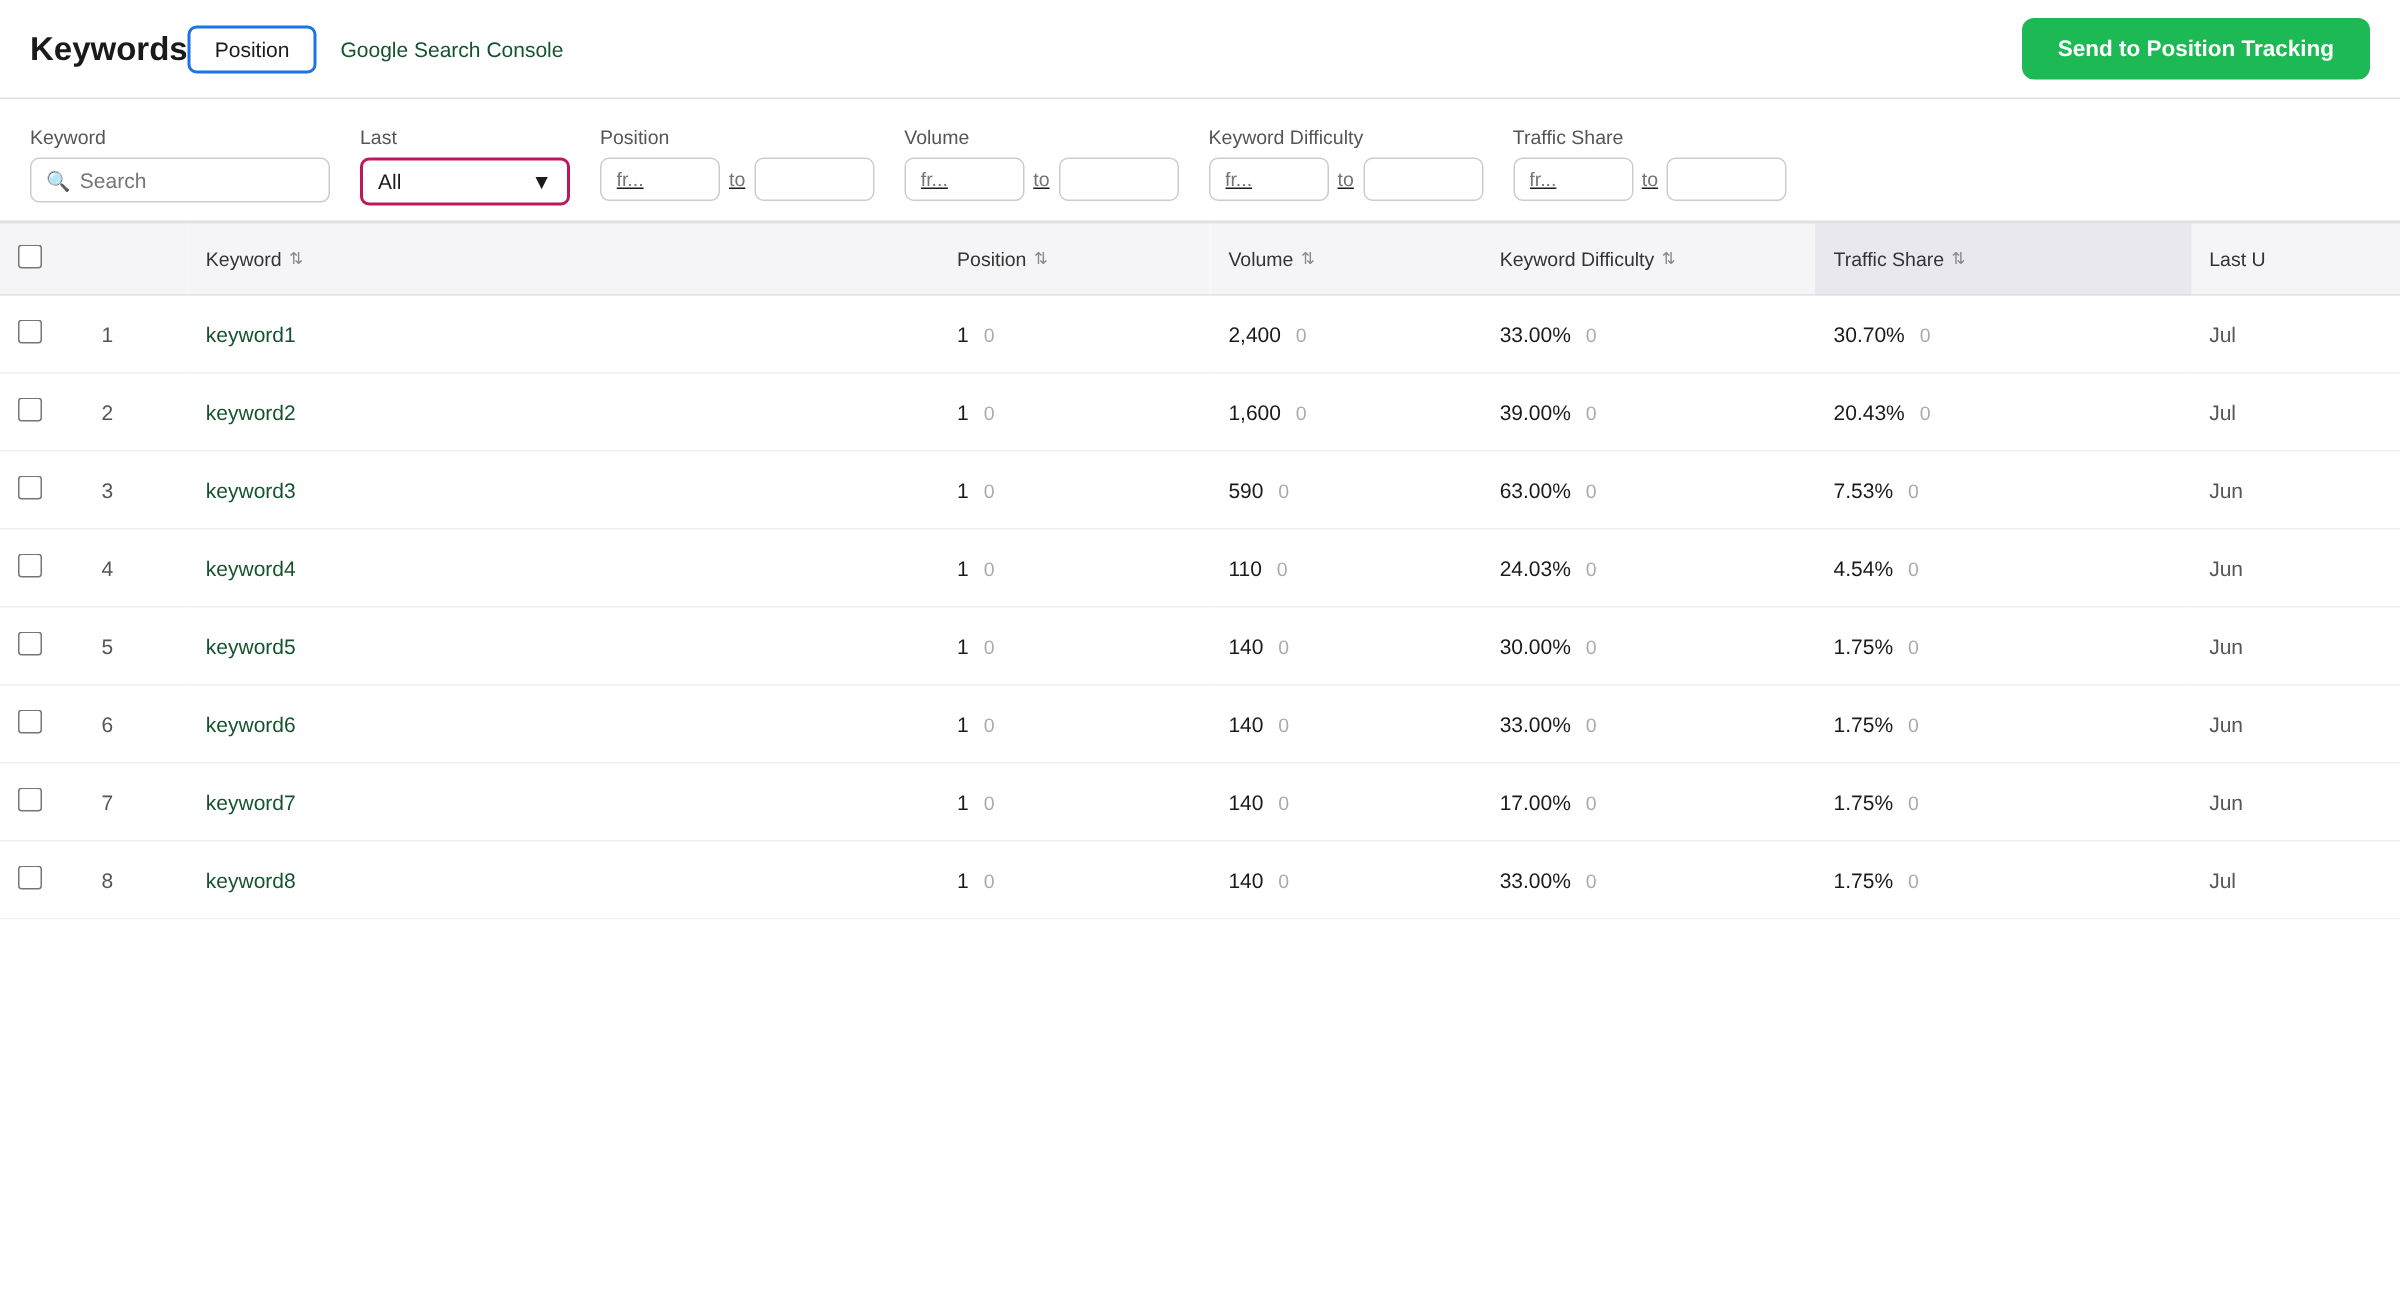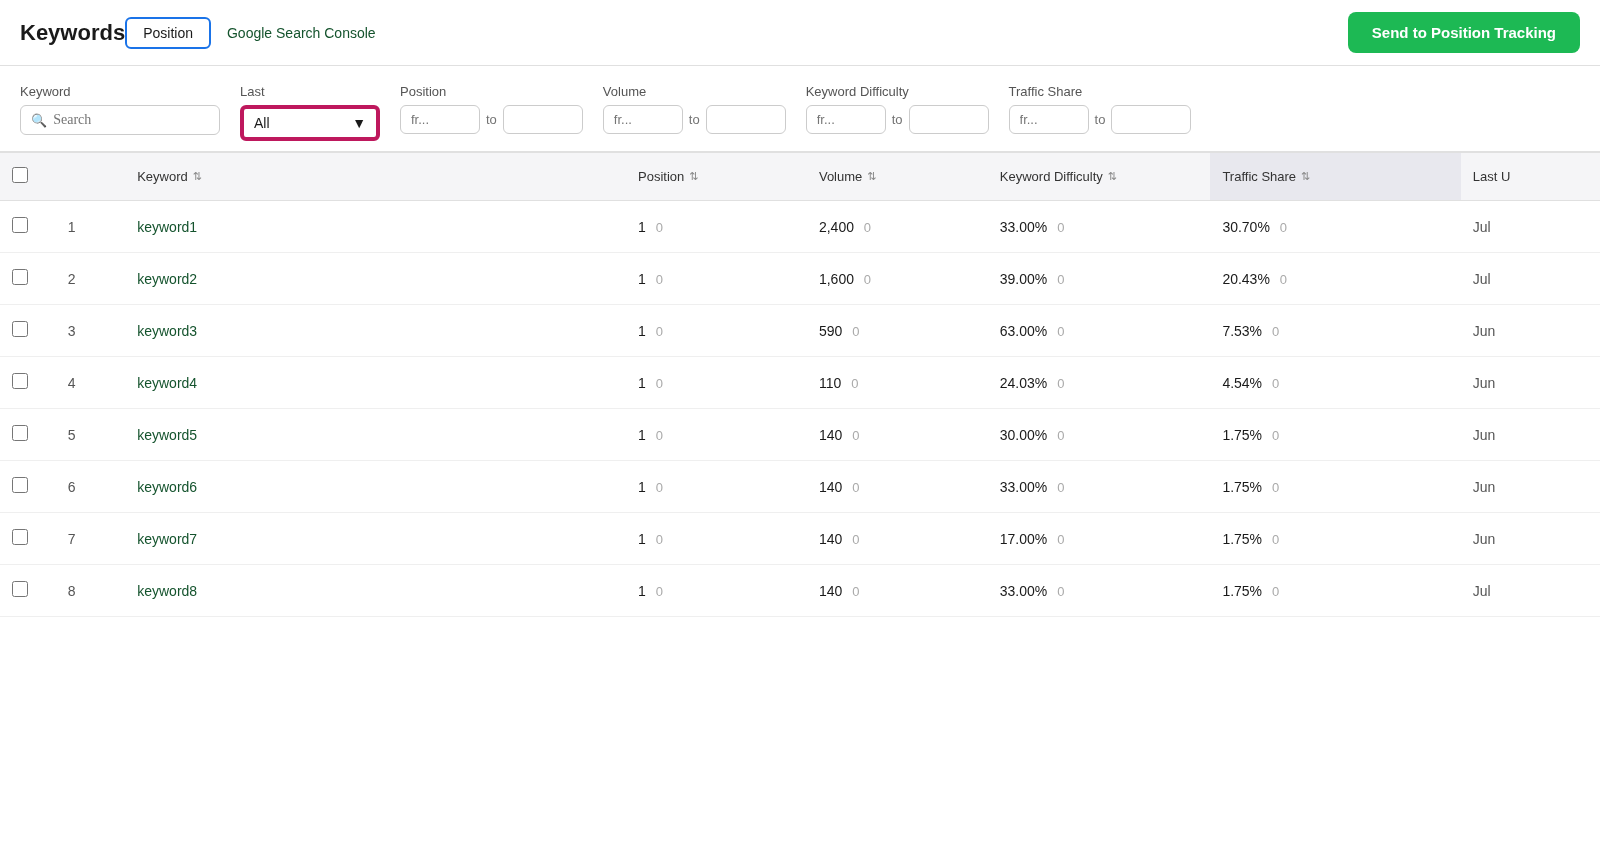--- a/index.html
+++ b/index.html
@@ -66,48 +66,48 @@
     }
     .filter-label {
       font-size: 13px;
       color: #555;
       font-weight: 500;
     }
     .filter-input-row {
       display: flex;
       align-items: center;
       gap: 4px;
+      text-decoration: underline;
     }
     .search-wrapper {
       display: flex;
       align-items: center;
       border: 1px solid #ccc;
       border-radius: 6px;
       padding: 6px 10px;
       background: #fff;
       width: 200px;
     }
     .search-wrapper input {
       border: none;
       outline: none;
       font-size: 14px;
       color: #555;
       width: 100%;
       background: transparent;
-      font-family: Liberation Serif, serif;
     }
     .search-icon-wrap {
       margin-right: 6px;
       color: #888;
       font-size: 13px;
     }
     .select-wrapper {
       display: flex;
       align-items: center;
-      border: 4px solid #be185d;
+      border: 2px solid #be185d;
       border-radius: 6px;
       padding: 6px 10px;
       background: #fff;
       width: 140px;
       gap: 8px;
     }
     .select-wrapper select {
       border: none;
       outline: none;
       font-size: 14px;

